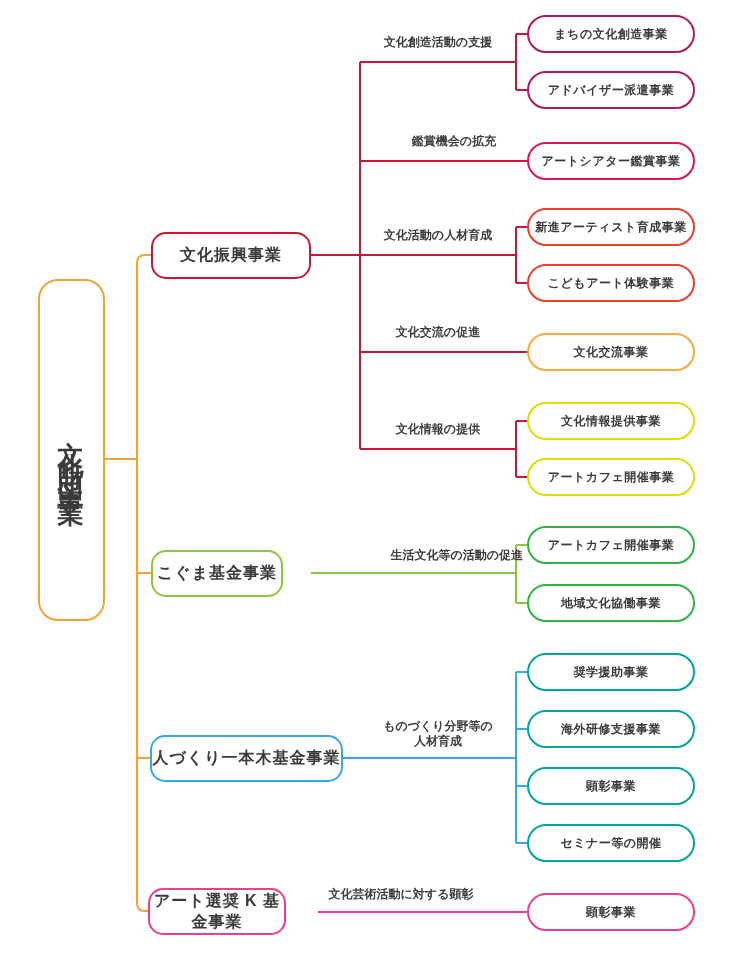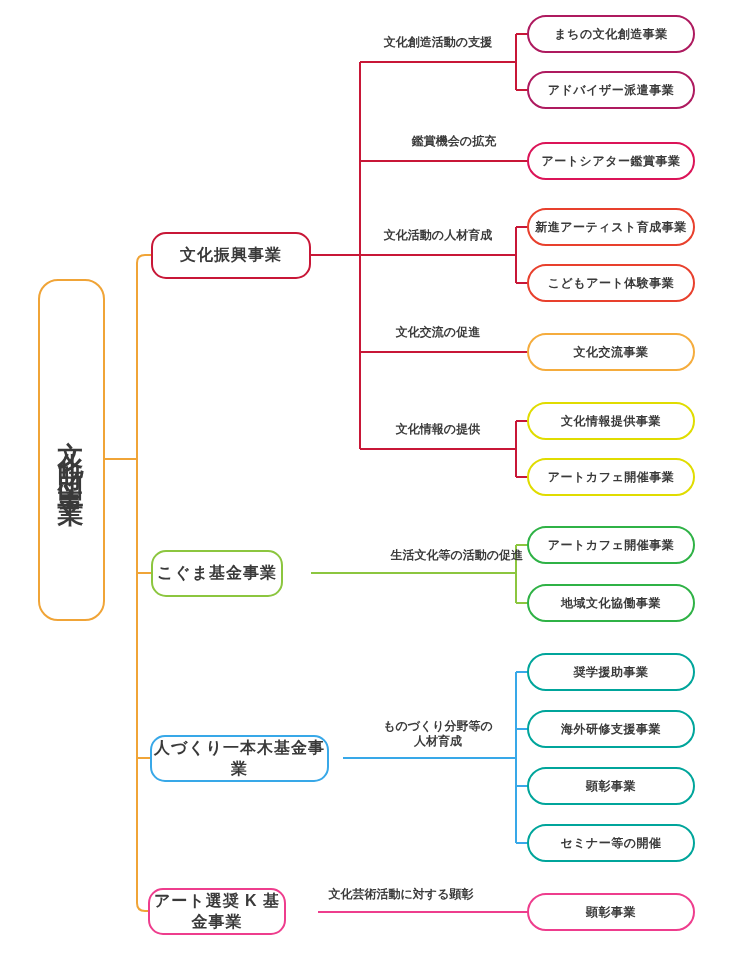--- a/index.html
+++ b/index.html
@@ -43,21 +43,21 @@
   <div class="node root-node" style="left: 38px; top: 279px; border-color: rgb(240, 164, 55);">
     <span class="vtext">文化財団事業</span>
   </div>
 
   <div class="node branch" style="left: 151px; top: 232px; width: 160px; border-color: rgb(200, 23, 55);">
     <span>文化振興事業</span>
   </div>
   <div class="node branch" style="left: 151px; top: 550px; width: 132px; border-color: rgb(140, 198, 63);">
     <span>こぐま基金事業</span>
   </div>
-  <div class="node branch" style="left: 150px; top: 735px; width: 179px; border-color: rgb(56, 168, 232);">
+  <div class="node branch" style="left: 150px; top: 735px; width: 193px; border-color: rgb(56, 168, 232);">
     <span>人づくり一本木基金事業</span>
   </div>
   <div class="node branch" style="left: 148px; top: 888px; width: 138px; border-color: rgb(238, 61, 141);">
     <span>アート選奨 K 基金事業</span>
   </div>
 
   <div class="glabel" style="left:353px;top:35px;">文化創造活動の支援</div>
   <div class="glabel" style="left:369px;top:134px;">鑑賞機会の拡充</div>
   <div class="glabel" style="left:353px;top:228px;text-align:center;">文化活動の人材育成</div>
   <div class="glabel" style="left:353px;top:325px;">文化交流の促進</div>

